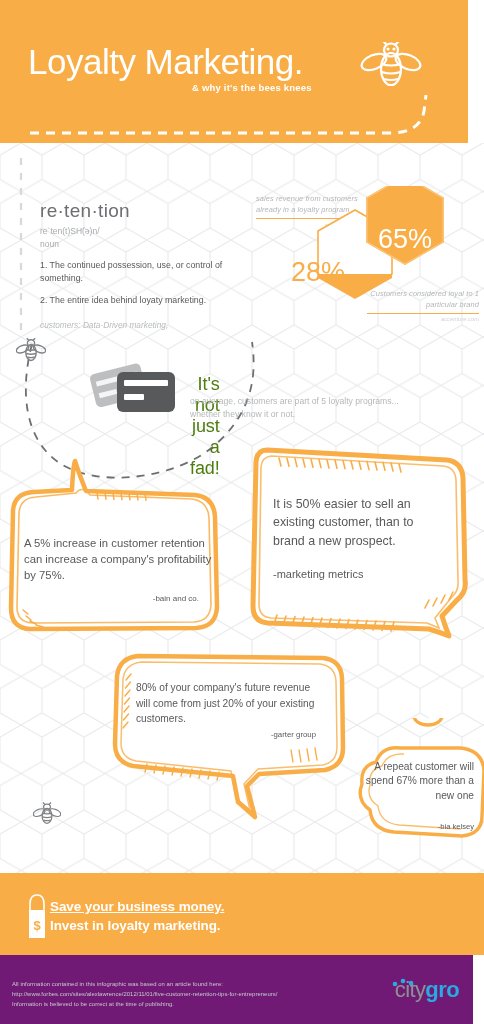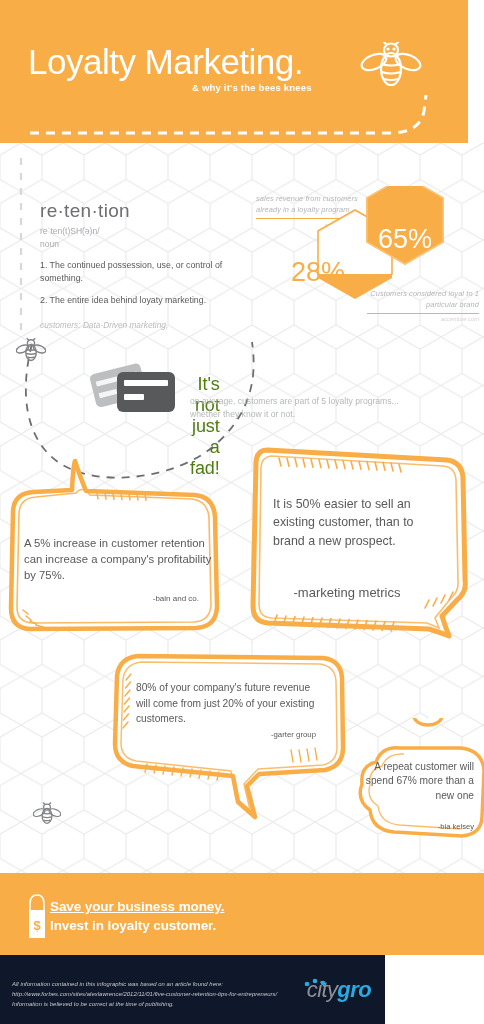--- a/index.html
+++ b/index.html
@@ -98,42 +98,42 @@
   .bubble { position: absolute; z-index: 5; }
   .bub-text { position: absolute; color: #58595b; }
   .bub-src  { position: absolute; color: #58595b; }
 
   .b1 { left: 2px;   top: 455px; width: 230px; height: 190px; }
   .b1 .bub-text { left: 22px; top: 80px; width: 190px; font-size: 11.3px; line-height: 1.42; }
   .b1 .bub-src  { left: 22px; top: 139px; width: 175px; font-size: 8px; text-align: right; }
 
   .b2 { left: 243px; top: 440px; width: 241px; height: 200px; }
   .b2 .bub-text { left: 30px; top: 55px; width: 160px; font-size: 12.4px; line-height: 1.48; }
-  .b2 .bub-src  { left: 30px; top: 145px; width: 148px; font-size: 13px; text-align: center; }
+  .b2 .bub-src  { left: 30px; top: 128px; width: 148px; font-size: 11px; text-align: left; }
 
   .b3 { left: 103px; top: 652px; width: 248px; height: 180px; }
   .b3 .bub-text { left: 33px; top: 28px; width: 185px; font-size: 10.2px; line-height: 1.52; }
   .b3 .bub-src  { left: 33px; top: 78px; width: 180px; font-size: 7.8px; text-align: right; }
 
   .b4 { left: 354px; top: 718px; width: 130px; height: 140px; }
   .b4 .bub-text { left: 8px; top: 42px; width: 112px; font-size: 10.2px; line-height: 1.42; text-align: right; }
   .b4 .bub-src  { left: 8px; top: 104px; width: 112px; font-size: 7.6px; text-align: right; }
 
   
   .cta {
     position: absolute; left: 0; top: 873px;
     width: 484px; height: 82px;
     background: #f9ad47; z-index: 6;
   }
   .cta-tag { position: absolute; left: 24px; top: 20px; }
   .cta-l1 { position: absolute; left: 50px; top: 26px; font-size: 13.5px; font-weight: bold; color: #ffffff; letter-spacing: -0.1px; text-decoration: underline; }
   .cta-l2 { position: absolute; left: 50px; top: 45px; font-size: 13.5px; font-weight: bold; color: #ffffff; letter-spacing: -0.1px; }
 
   
-  .footer { position: absolute; left: 0; top: 955px; width: 385px; height: 69px; background: #0f172a; z-index: 6; font-style: italic; }
+  .footer { position: absolute; left: 0; top: 955px; width: 473px; height: 69px; background: #701a75; z-index: 6; }
   .foot-text { position: absolute; left: 12px; top: 24px; font-size: 5.9px; color: #c9cbcd; line-height: 1.72; letter-spacing: 0.05px; }
   .logo { position: absolute; right: 14px; top: 24px; font-size: 22px; letter-spacing: -0.6px; line-height: 1; }
   .logo .city { color: #8e9194; font-weight: 400; }
   .logo .gro  { color: #29abe2; font-weight: bold; }
   .logo-dots  { position: absolute; right: 56px; top: 22px; }
 </style>
 </head>
 <body>
 
 <div id="page">
@@ -324,21 +324,21 @@
   </svg>
 
   <div class="cta">
     <svg class="cta-tag" width="26" height="48" viewBox="0 0 26 48">
       <path d="M13 2 Q6 2 6 11 L6 18" fill="none" stroke="#ffffff" stroke-width="1.6"></path>
       <path d="M13 2 Q20 2 20 11 L20 18" fill="none" stroke="#ffffff" stroke-width="1.6"></path>
       <rect x="5" y="17" width="16" height="28" fill="#ffffff"></rect>
       <text x="13" y="37" font-family="Liberation Sans, sans-serif" font-size="13" font-weight="bold" fill="#f9ad47" text-anchor="middle">$</text>
     </svg>
     <div class="cta-l1">Save your business money.</div>
-    <div class="cta-l2">Invest in loyalty customer.</div>
+    <div class="cta-l2">Invest in loyalty marketing.</div>
   </div>
 
   <div class="footer">
     <div class="foot-text">
       <div>All information contained in this infographic was based on an article found here:</div>
       <div>http://www.forbes.com/sites/alexlawrence/2012/11/01/five-customer-retention-tips-for-entrepreneurs/</div>
       <div>Information is believed to be correct at the time of publishing.</div>
     </div>
     <div class="logo">
       <span class="city">city</span><span class="gro">gro</span>

